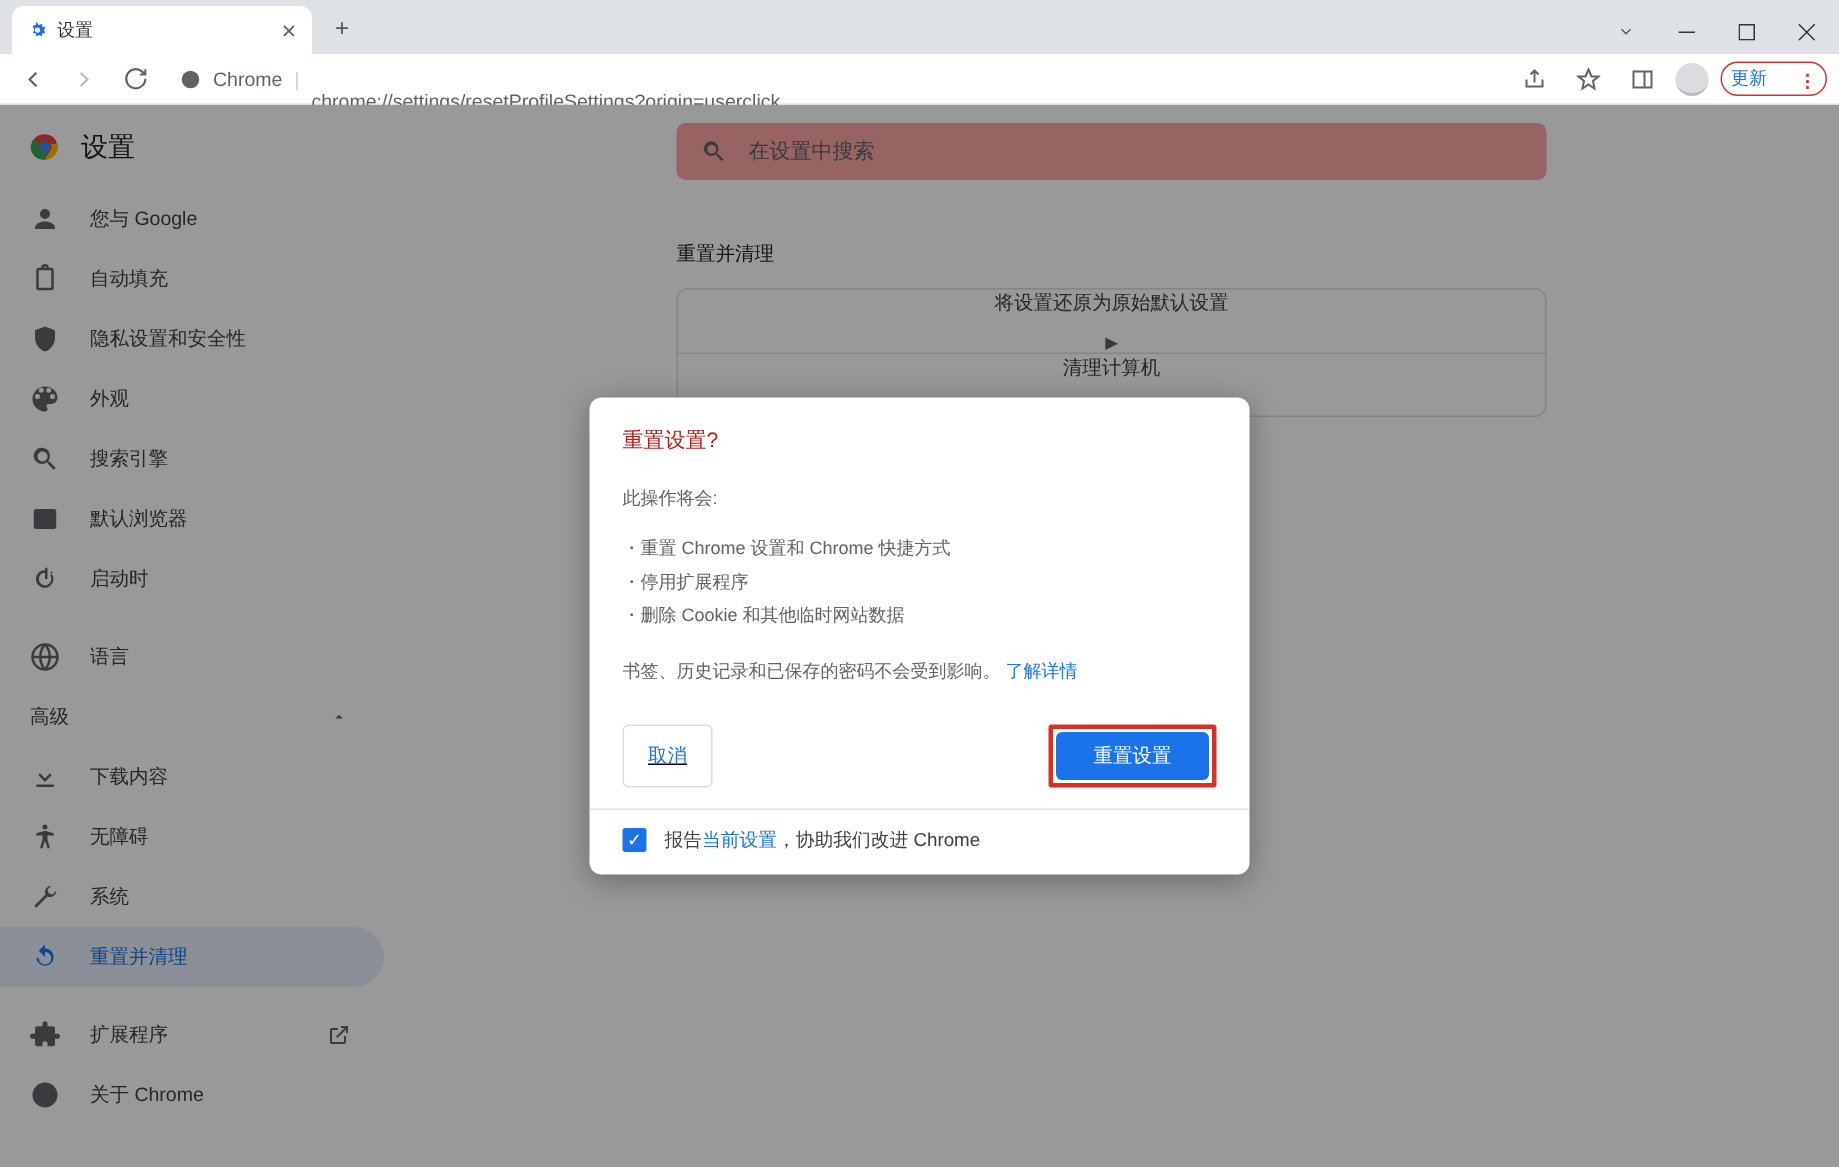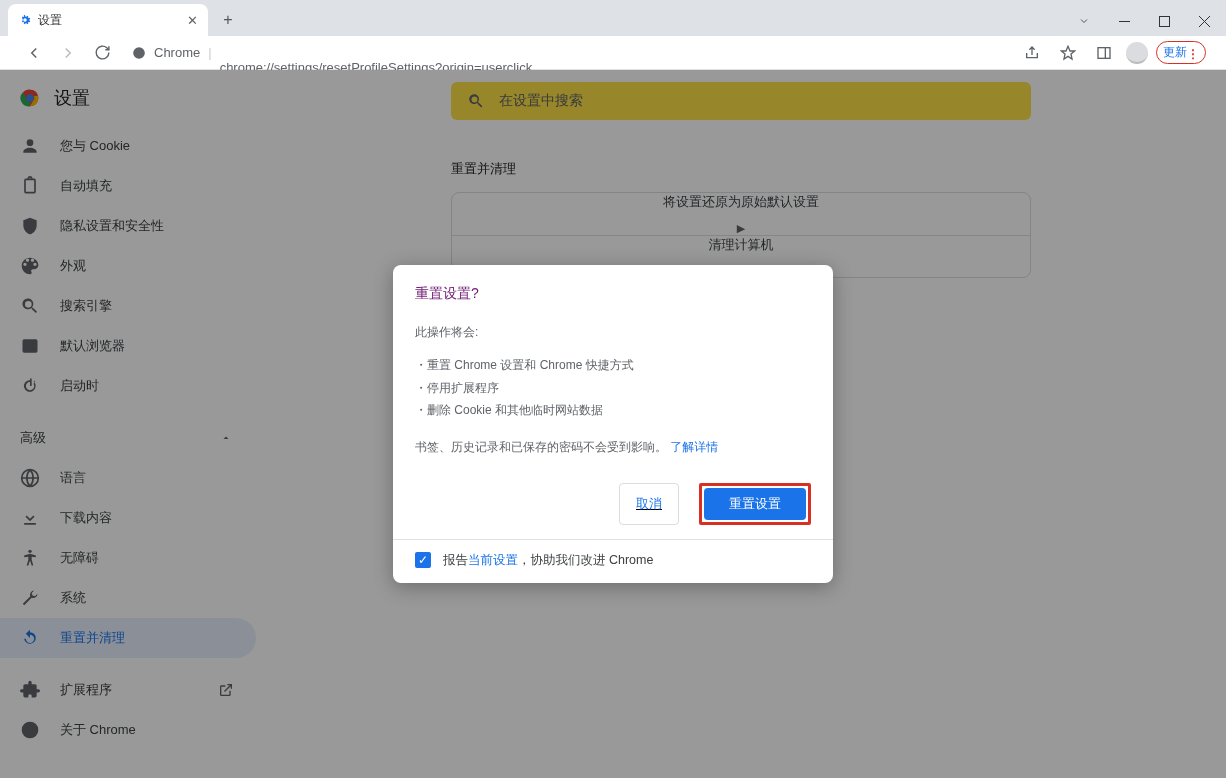--- a/index.html
+++ b/index.html
@@ -6,58 +6,58 @@
 body { width: 1226px; height: 778px; overflow: hidden; background: #fff; position: relative; }
 
 
 .browser-top { height: 36px; background: #dee1e6; display: flex; align-items: flex-end; }
 .tab { background: #fff; height: 32px; width: 200px; margin-left: 8px; border-radius: 8px 8px 0 0; display: flex; align-items: center; padding: 0 10px; gap: 6px; font-size: 12px; color: #333; }
 .tab-close { margin-left: auto; color: #666; font-size: 13px; }
 .new-tab { width: 28px; height: 28px; display: flex; align-items: center; justify-content: center; color: #555; font-size: 16px; margin-left: 6px; margin-bottom: 2px; }
 .win-controls { margin-left: auto; display: flex; gap: 0; margin-right: 2px; align-items: center; height: 30px; }
 .win-btn { width: 40px; height: 30px; display: flex; align-items: center; justify-content: center; color: #333; cursor: pointer; }
 
-.toolbar { height: 34px; background: #fff; display: flex; align-items: center; padding: 0 20px; gap: 6px; border-bottom: 1px solid #e0e0e0; }
+.toolbar { height: 34px; background: #fff; display: flex; align-items: center; padding: 0 8px; gap: 6px; border-bottom: 1px solid #e0e0e0; }
 .nav-btn { width: 28px; height: 28px; display:flex; align-items:center; justify-content:center; color: #5f6368; border-radius: 50%; }
 .nav-btn.disabled { color: #bbb; }
 .addr-bar { flex:1; display:flex; align-items:center; height:28px; background:#fff; border-radius:14px; padding:0 10px; gap:8px; font-size:13px; color:#5f6368; }
 .addr-sep { color:#ccc; }
 .addr-url { color:#5f6368;margin-top:30px; }
 .right-icons { display:flex; gap:8px; align-items:center; }
-.update-pill { border:1px solid #d93025; color:#1a73e8; border-radius:14px; padding:2px 6px; display:flex; align-items:flex-end; gap:0; font-size:12px; }
+.update-pill { border:1px solid #d93025; color:#1a73e8; border-radius:14px; padding:2px 6px; display:flex; align-items:flex-end; gap:21px; font-size:12px; }
 .update-pill .dots { color:#d93025; font-weight:bold; }
 
 
 .settings-page { position:absolute; top:70px; left:0; right:0; bottom:0; background:#fff; display:flex; }
 .sidebar { width:256px; padding-top:12px; }
 .app-header { display:flex; align-items:center; gap:14px; padding:4px 20px 16px; }
 .app-title { font-size:18px; color:#202124; }
 .side-item { display:flex; align-items:center; gap:20px; padding:0 20px; height:40px; font-size:13px; color:#3c4043; cursor:pointer; border-radius: 0 20px 20px 0; }
 .side-item.selected { background:#e8f0fe; color:#1a73e8; }
 .side-item.selected svg { fill:#1a73e8; }
 .side-item.advanced { justify-content:space-between; padding-right:24px; color:#3c4043; font-size:13px; }
 .side-icon { width:20px; height:20px; fill:#5f6368; flex-shrink:0; display:flex; align-items:center; justify-content:center; }
 .side-sep { height:12px; }
 .ext-link-icon { margin-left:auto; }
 
 .main { flex:1; display:flex; flex-direction:column; align-items:center; padding-top:12px; }
-.search-box { width:580px; height:38px; background:#fde047; border-radius:6px; display:flex; align-items:center; padding:0 16px; gap:14px; color:#5f6368; font-size:14px; }
+.search-box { width:580px; height:38px; background:#fca5a5; border-radius:6px; display:flex; align-items:center; padding:0 16px; gap:14px; color:#5f6368; font-size:14px; }
 .section-title { width:580px; font-size:13px; color:#202124; margin-top:40px; font-weight:500; }
 .card { width:580px; border:1px solid #dadce0; border-radius:8px; margin-top:14px; }
 .card-row { height:42px; display:flex; align-items:center; padding:0 16px; font-size:13px; color:#3c4043; cursor:pointer; justify-content:space-between;flex-direction:column; }
 .card-row + .card-row { border-top:1px solid #e0e0e0;justify-content:space-between; }
 .arrow-right { color:#5f6368; font-size:11px; }
 
 
 .overlay { position:absolute; top:70px; left:0; right:0; bottom:0; background:rgba(0,0,0,0.4); display:flex; align-items:center; justify-content:center; }
 .dialog { width:440px; background:#fff; border-radius:8px; box-shadow:0 4px 20px rgba(0,0,0,0.3); padding:20px 22px 14px; }
-.dlg-title { font-size:14px; color:#701a75; margin-bottom:18px; }
+.dlg-title { font-size:14px; color:#b91c1c; margin-bottom:18px; }
 .dlg-text { font-size:12px; color:#5f6368; line-height:1.9; }
 .dlg-link { color:#1a73e8; cursor:pointer; }
-.dlg-actions { display:flex; justify-content:flex-end; gap:20px; margin-top:24px; margin-bottom:14px;text-decoration:underline; }
+.dlg-actions { display:flex; justify-content:space-between; gap:6px; margin-top:24px; margin-bottom:14px;text-decoration:underline; }
 .btn-cancel { border:1px solid #dadce0; background:#fff; color:#1a73e8; padding:7px 16px; border-radius:4px; font-size:13px; cursor:pointer; }
 .btn-confirm { background:#1a73e8; color:#fff; padding:7px 25px; border-radius:4px; font-size:13px; cursor:pointer; border:none; }
 .highlight-box { border:3px solid #d93025; padding:2px; border-radius:2px; }
 .dlg-sep { border:none; border-top:1px solid #e0e0e0; margin:0 -22px 12px; }
 .dlg-footer { display:flex; align-items:center; gap:12px; font-size:12.5px; color:#3c4043; }
 .cbx { width:16px; height:16px; background:#1a73e8; border-radius:2px; display:flex; align-items:center; justify-content:center; color:#fff; font-size:12px; }
 
 svg { display:block; }
 .profile-circle { width:22px; height:22px; border-radius:50%; background:#dadce0; border-bottom:2px solid #bbb; }
 </style>
@@ -163,21 +163,21 @@
       </span>
       <span class="app-title">设置</span>
     </div>
 
     <div class="side-item">
       <span class="side-icon">
           <svg viewBox="0 0 24 24" width="20" height="20">
             <path d="M12 12a4 4 0 100-8 4 4 0 000 8zm0 2c-4 0-8 2-8 5v1h16v-1c0-3-4-5-8-5z"></path>
           </svg>
         </span>
-      <span>您与 Cookie</span>
+      <span>您与 Google</span>
     </div>
     <div class="side-item">
       <span class="side-icon">
           <svg viewBox="0 0 24 24" width="20" height="20">
             <path d="M17 3h-2a3 3 0 00-6 0H7a2 2 0 00-2 2v14a2 2 0 002 2h10a2 2 0 002-2V5a2 2 0 00-2-2zm-5-1a1 1 0 011 1h-2a1 1 0 011-1zm5 17H7V5h10z"></path>
           </svg>
         </span>
       <span>自动填充</span>
     </div>
     <div class="side-item">
@@ -216,37 +216,37 @@
     <div class="side-item">
       <span class="side-icon">
           <svg viewBox="0 0 24 24" width="20" height="20">
             <path d="M12 3v9h2V3h-2zm5.7 2.3l-1.4 1.4A7 7 0 1112 5v2a5 5 0 104.2 2.2l1.5-1.4z"></path>
           </svg>
         </span>
       <span>启动时</span>
     </div>
 
     <div class="side-sep"></div>
+    <div class="side-item">
+      <span class="side-icon">
+          <svg viewBox="0 0 24 24" width="20" height="20">
+            <circle cx="12" cy="12" r="10" fill="none" stroke="#5f6368" stroke-width="2"></circle>
+            <path d="M2 12h20M12 2a15 15 0 010 20M12 2a15 15 0 000 20" fill="none" stroke="#5f6368" stroke-width="2"></path>
+          </svg>
+        </span>
+      <span>语言</span>
+    </div>
+
     <div class="side-item advanced">
       <span>高级</span>
       <span>
           <svg width="12" height="12" viewBox="0 0 24 24" fill="#5f6368">
             <path d="M7 14l5-5 5 5z"></path>
           </svg>
         </span>
-    </div>
-
-    <div class="side-item">
-      <span class="side-icon">
-          <svg viewBox="0 0 24 24" width="20" height="20">
-            <circle cx="12" cy="12" r="10" fill="none" stroke="#5f6368" stroke-width="2"></circle>
-            <path d="M2 12h20M12 2a15 15 0 010 20M12 2a15 15 0 000 20" fill="none" stroke="#5f6368" stroke-width="2"></path>
-          </svg>
-        </span>
-      <span>语言</span>
     </div>
     <div class="side-item">
       <span class="side-icon">
           <svg viewBox="0 0 24 24" width="20" height="20">
             <path d="M12 3v10l-4-4-1.4 1.4L12 16l5.4-5.6L16 9l-4 4V3h0zM5 18h14v2H5z"></path>
           </svg>
         </span>
       <span>下载内容</span>
     </div>
     <div class="side-item">

